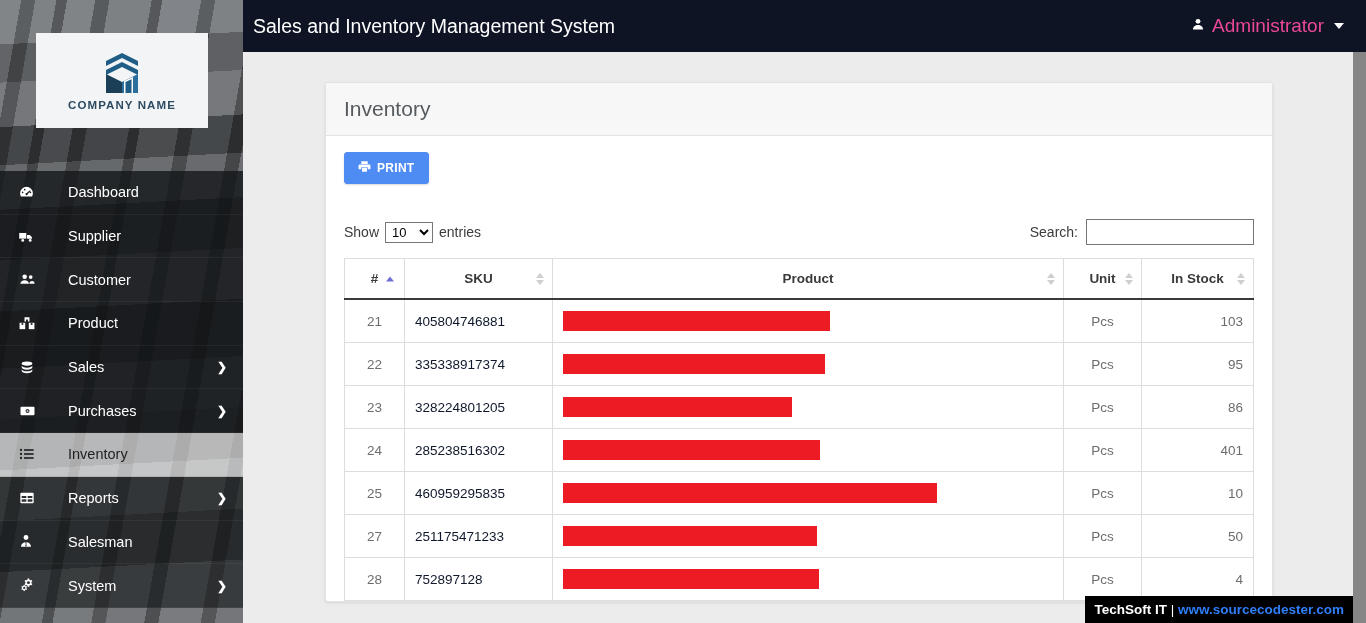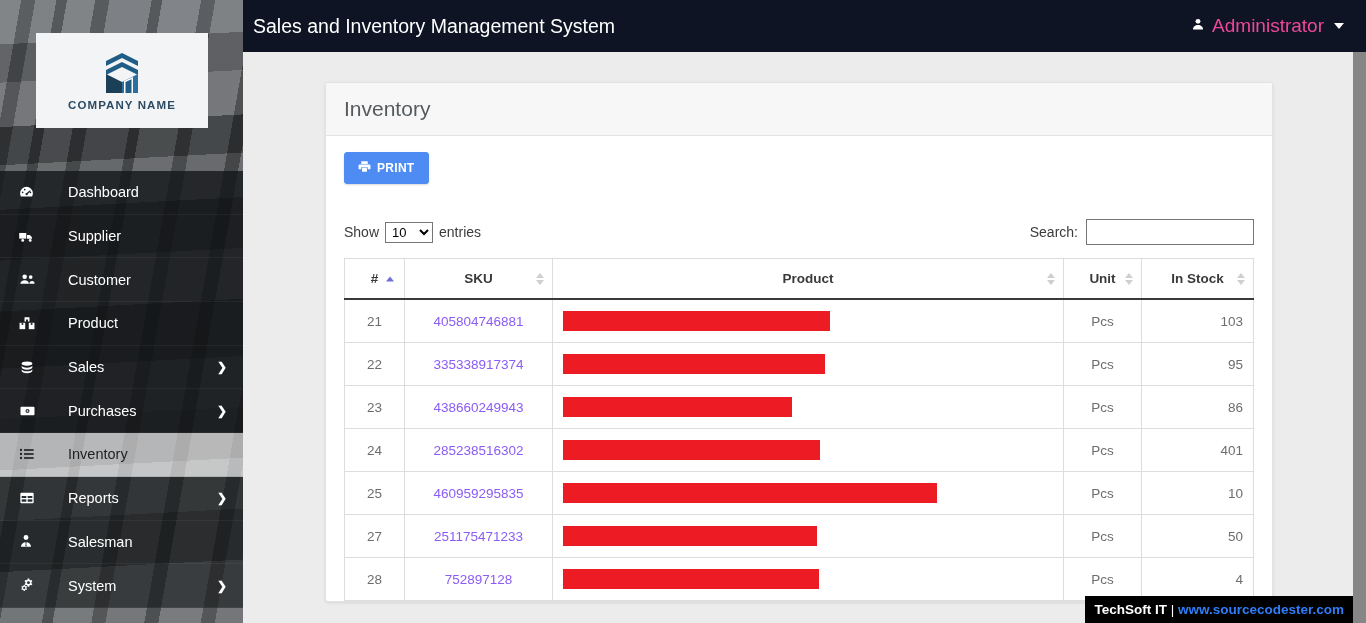--- a/index.html
+++ b/index.html
@@ -223,21 +223,21 @@
   .sort-ind.asc .up { border-bottom-color: #6f6fd6; }
   th.col-num .sort-ind { right: 10px; }
 
   table.dt tbody td {
     border: 1px solid #dddddd;
     padding: 11px 10px;
     height: 35px;
     background: #ffffff;
   }
   td.c-num { text-align: center; color: #6d6d6d; }
-  td.c-sku { text-align: center; color: #8b5cf6; }
+  td.c-sku { text-align: left; color: #0f172a; }
   td.c-prod { text-align: left; position: relative; color: #6d6d6d; padding-left: 8px; }
   td.c-unit { text-align: center; color: #6d6d6d; }
   td.c-stock { text-align: right; color: #6d6d6d; padding-right: 12px; }
 
   .redact {
     display: inline-block;
     height: 20px;
     background: #ed1c24;
     vertical-align: middle;
   }
@@ -507,21 +507,21 @@
               </tr>
               <tr>
                 <td class="c-num">22</td>
                 <td class="c-sku">335338917374</td>
                 <td class="c-prod"><span class="redact" style="width: 262px;"></span></td>
                 <td class="c-unit">Pcs</td>
                 <td class="c-stock">95</td>
               </tr>
               <tr>
                 <td class="c-num">23</td>
-                <td class="c-sku">438660249943</td>
+                <td class="c-sku">328224801205</td>
                 <td class="c-prod"><span class="redact" style="width: 229px;"></span></td>
                 <td class="c-unit">Pcs</td>
                 <td class="c-stock">86</td>
               </tr>
               <tr>
                 <td class="c-num">24</td>
                 <td class="c-sku">285238516302</td>
                 <td class="c-prod"><span class="redact" style="width: 257px;"></span></td>
                 <td class="c-unit">Pcs</td>
                 <td class="c-stock">401</td>

